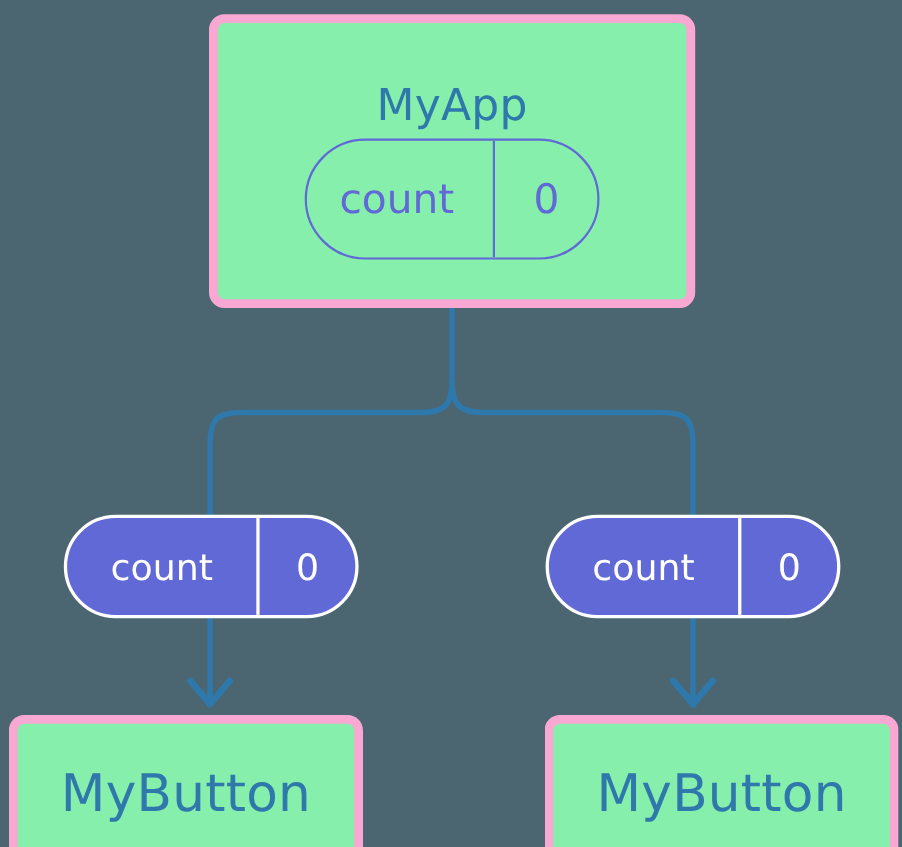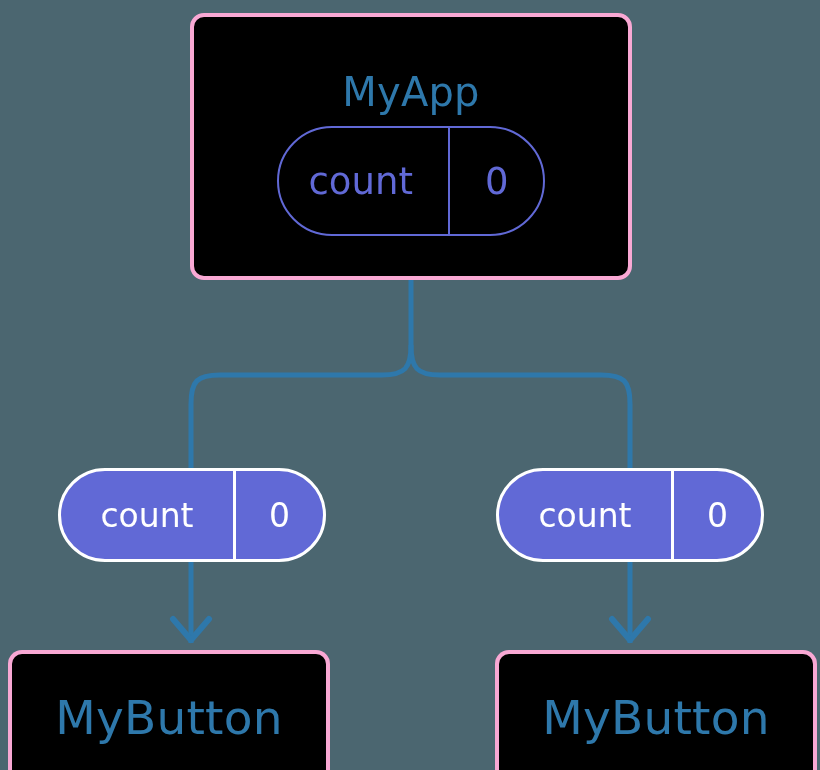--- a/index.html
+++ b/index.html
@@ -26,22 +26,22 @@
     left: 0;
     top: 0;
     width: 820px;
     height: 770px;
     pointer-events: none;
   }
 
   
   .comp-box {
     position: absolute;
-    background: #000000;
-    border: 4px solid #f9a8d4;
+    background: #86efac;
+    border: 8px solid #f9a8d4;
     border-radius: 14px;
     box-sizing: border-box;
   }
   .comp-title {
     position: absolute;
     left: 0;
     right: 0;
     text-align: center;
     color: #2e78ab;
     font-weight: 400;

